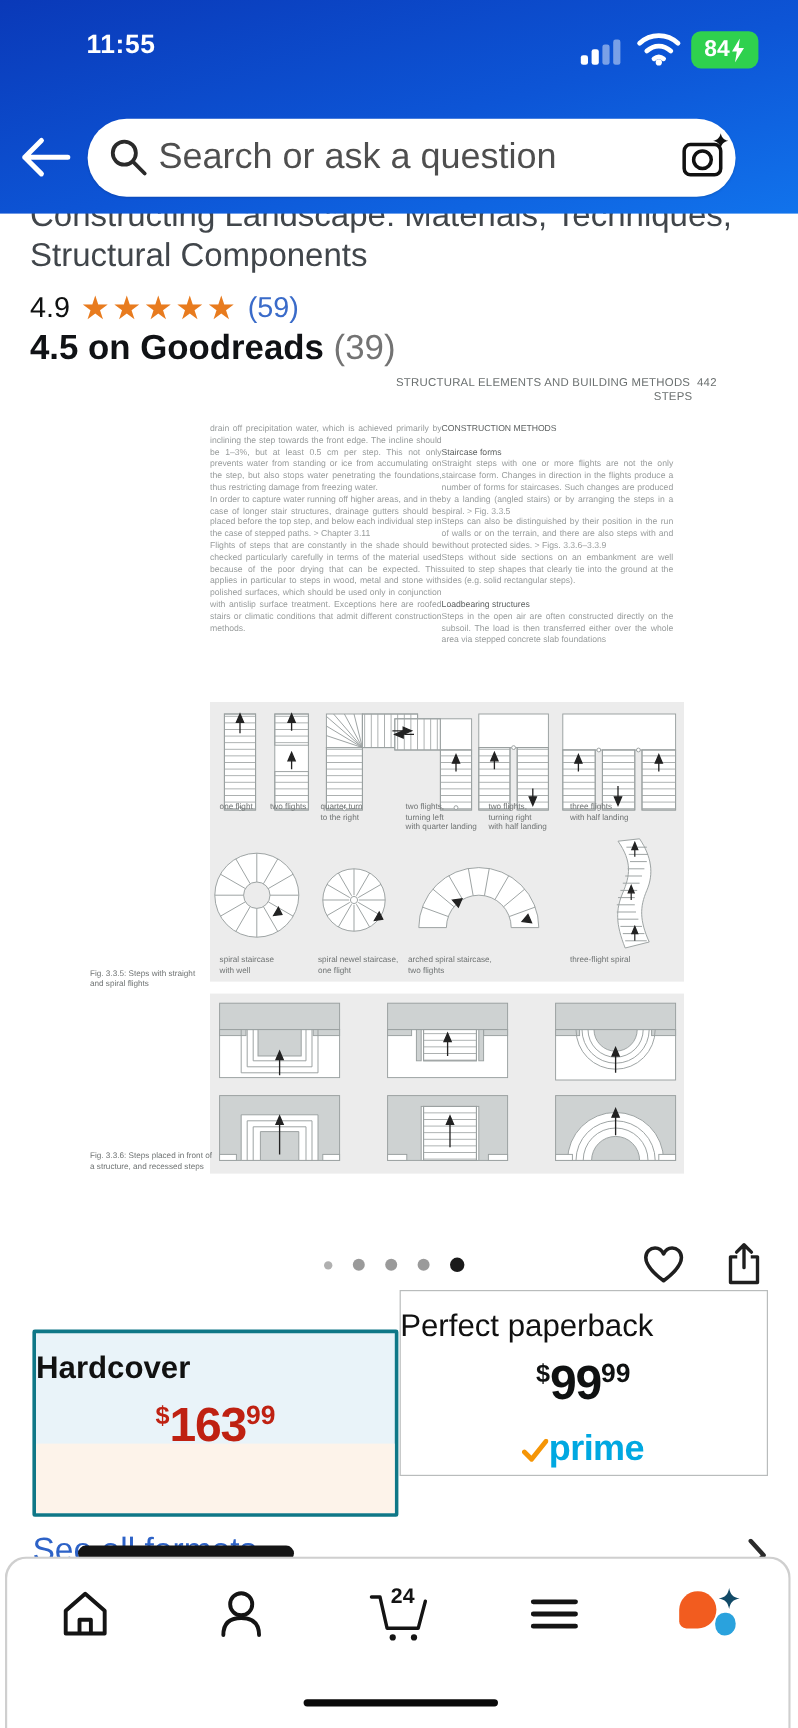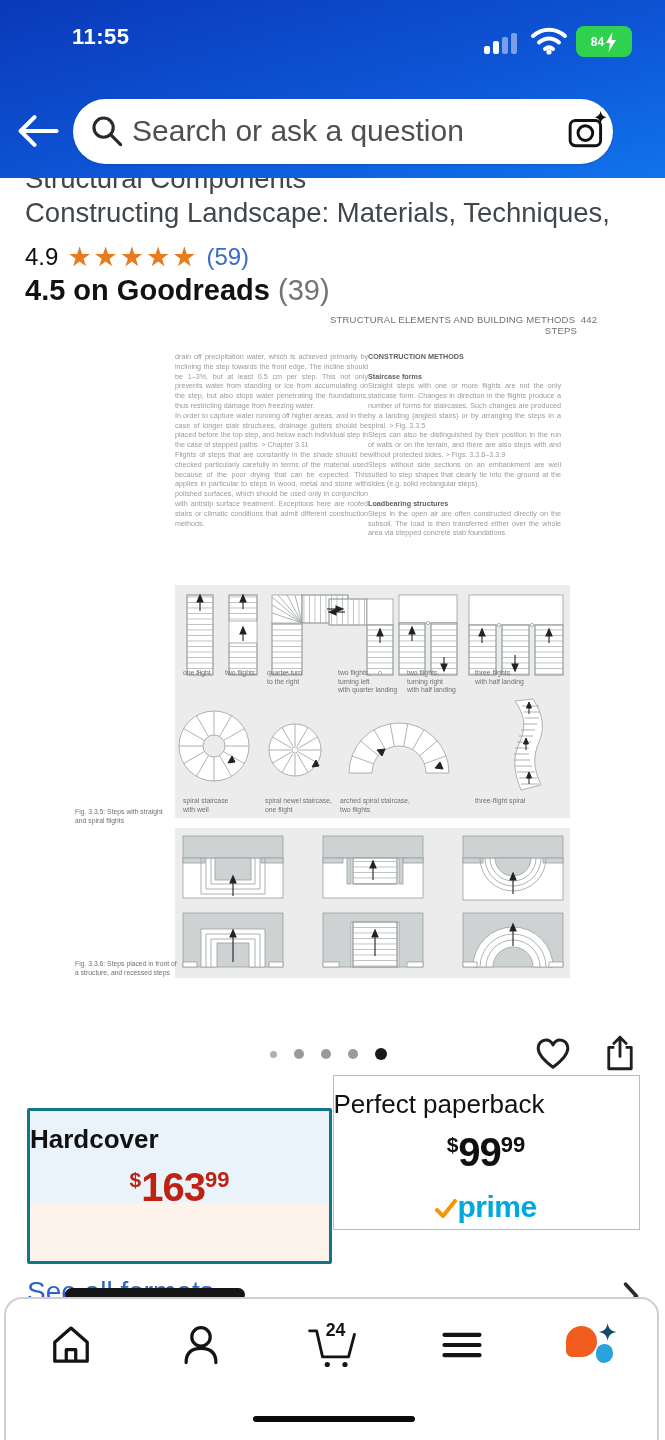--- a/index.html
+++ b/index.html
@@ -13,21 +13,21 @@
   .time{position:absolute;left:72px;top:24px;color:#fff;font-size:22px;font-weight:700;letter-spacing:.5px;}
   .sigbars{position:absolute;left:484px;top:32px;width:36px;height:22px;}
   .sigbars i{position:absolute;bottom:0;width:5.5px;border-radius:2px;background:#fff;}
   .sigbars i:nth-child(1){left:0;height:8px;}
   .sigbars i:nth-child(2){left:9px;height:13px;}
   .sigbars i:nth-child(3){left:18px;height:17px;background:rgba(255,255,255,.45);}
   .sigbars i:nth-child(4){left:27px;height:21px;background:rgba(255,255,255,.45);}
   .wifi{position:absolute;left:530px;top:26px;}
   .battery{position:absolute;left:576px;top:26px;width:56px;height:31px;border-radius:8px;
     background:#2fd14e;display:flex;align-items:center;justify-content:center;gap:1px;}
-  .battery span{color:#fff;font-size:12px;font-weight:700;}
+  .battery span{color:#fff;font-size:19px;font-weight:700;}
   .search-pill{position:absolute;left:73px;top:99px;width:540px;height:65px;background:#fff;
     border-radius:33px;box-shadow:0 1px 2px rgba(0,0,0,.15);}
   .search-ph{position:absolute;left:147px;top:114px;font-size:30px;color:#4f4f4f;}
   .back-arrow{position:absolute;left:16px;top:114px;}
 
   
   .title{position:absolute;left:25px;top:162px;width:615px;font-size:27.5px;line-height:33.5px;color:#41464b;}
   .rating-row{position:absolute;left:25px;top:241px;height:32px;display:flex;align-items:center;}
   .rating-val{font-size:24px;color:#0f1111;}
   .stars{font-size:27px;color:#e87b1e;letter-spacing:2px;margin:0 8px 0 9px;line-height:1;}
@@ -36,21 +36,21 @@
   .goodreads span.cnt{color:#737373;font-weight:400;}
 
   
   .runhead{position:absolute;left:330px;top:314px;width:262px;text-align:right;
     font-size:9.5px;line-height:11px;color:#6b7070;letter-spacing:.2px;}
   .runhead .l1{white-space:pre;}
   .runhead .l2{padding-right:15px;}
   .pagecols{position:absolute;left:175px;top:352px;width:397px;display:flex;}
   .pcol{width:193px;font-size:7.2px;line-height:9.8px;color:#989c9c;text-align:justify;}
   .pcol p{margin:0;}
-  .pcol .ph{color:#5d6161;font-weight:700;}
+  .pcol .ph{color:#5d6161;font-weight:400;}
   .pcol .gap{height:9.8px;}
 
   .figblock{position:absolute;background:#ececec;}
   #fig335{left:175px;top:585px;width:395px;height:233px;}
   #fig336{left:175px;top:828px;width:395px;height:150px;}
   .diaglabel{position:absolute;font-size:6.8px;line-height:8.6px;color:#6f7373;white-space:pre-line;}
   .margincap{position:absolute;font-size:6.8px;line-height:8.6px;color:#6f7373;white-space:pre-line;}
 
   
   .dots{position:absolute;left:270px;top:1042px;height:24px;display:flex;align-items:center;gap:17px;}
@@ -104,22 +104,22 @@
     </pattern>
     <pattern id="tv" width="5.5" height="4" patternUnits="userSpaceOnUse">
       <path d="M0.4 0 V4" stroke="#a9aeae" stroke-width="0.8"></path>
     </pattern>
   </defs>
 </svg>
 
 <div id="screen">
 
   <div class="title">
+    <div>Constructing Landscape: Materials, Techniques,</div>
     <div>Structural Components</div>
-    <div>Constructing Landscape: Materials, Techniques,</div>
   </div>
 
   <div class="rating-row">
     <span class="rating-val">4.9</span>
     <span class="stars">★★★★★</span>
     <span class="rating-count">(59)</span>
   </div>
   <div class="goodreads"><span>4.5 on Goodreads </span><span class="cnt">(39)</span></div>
 
   <div class="runhead">

